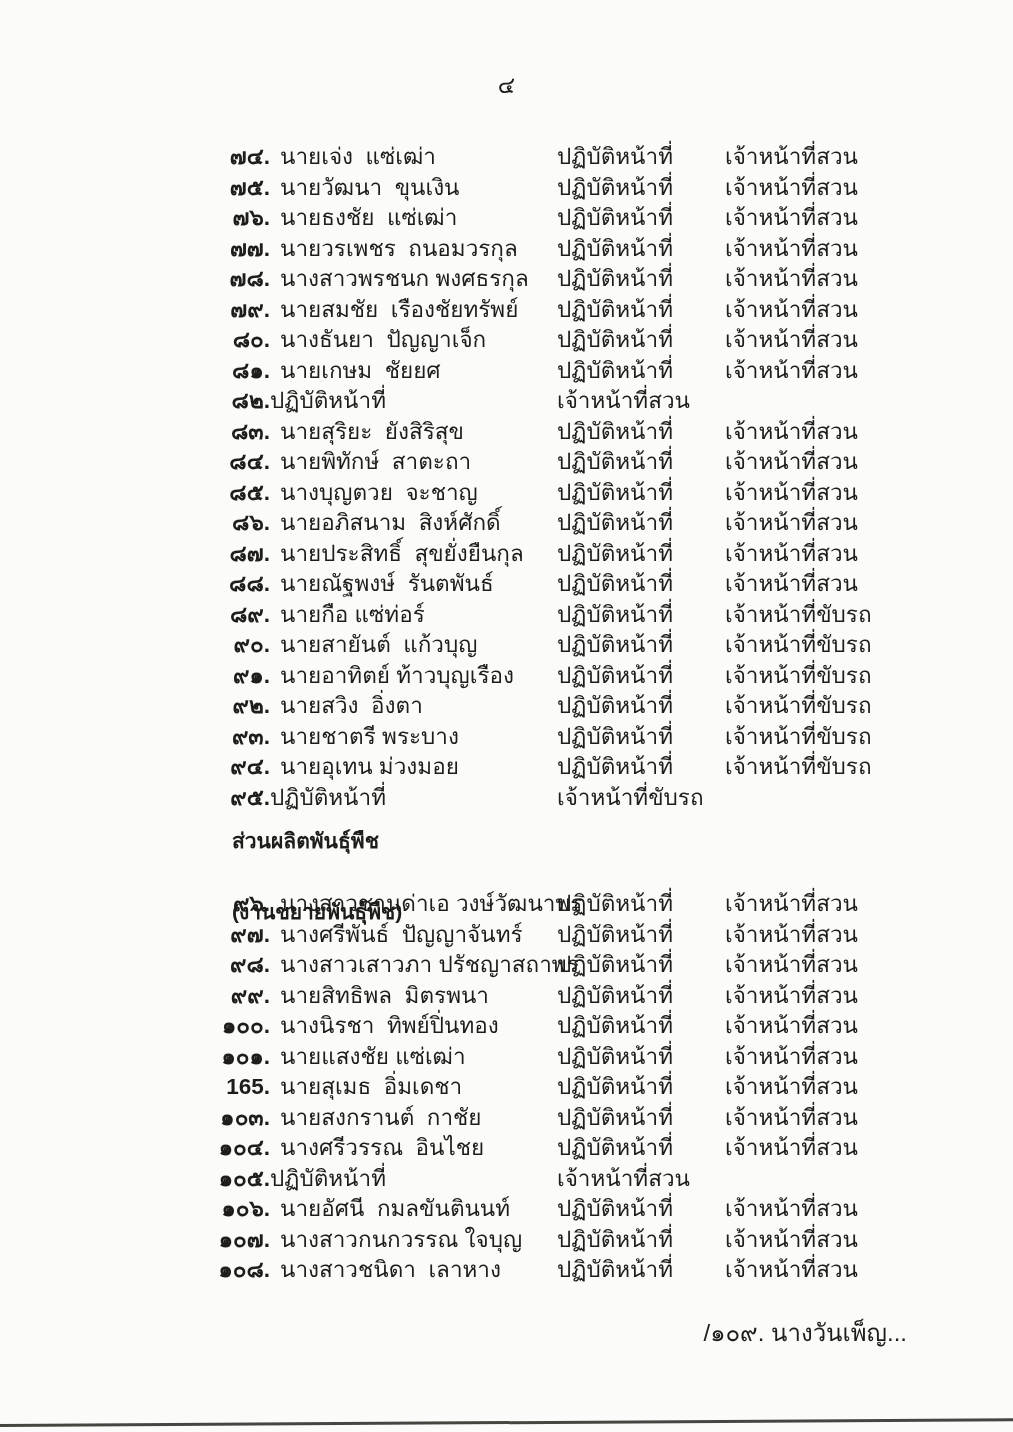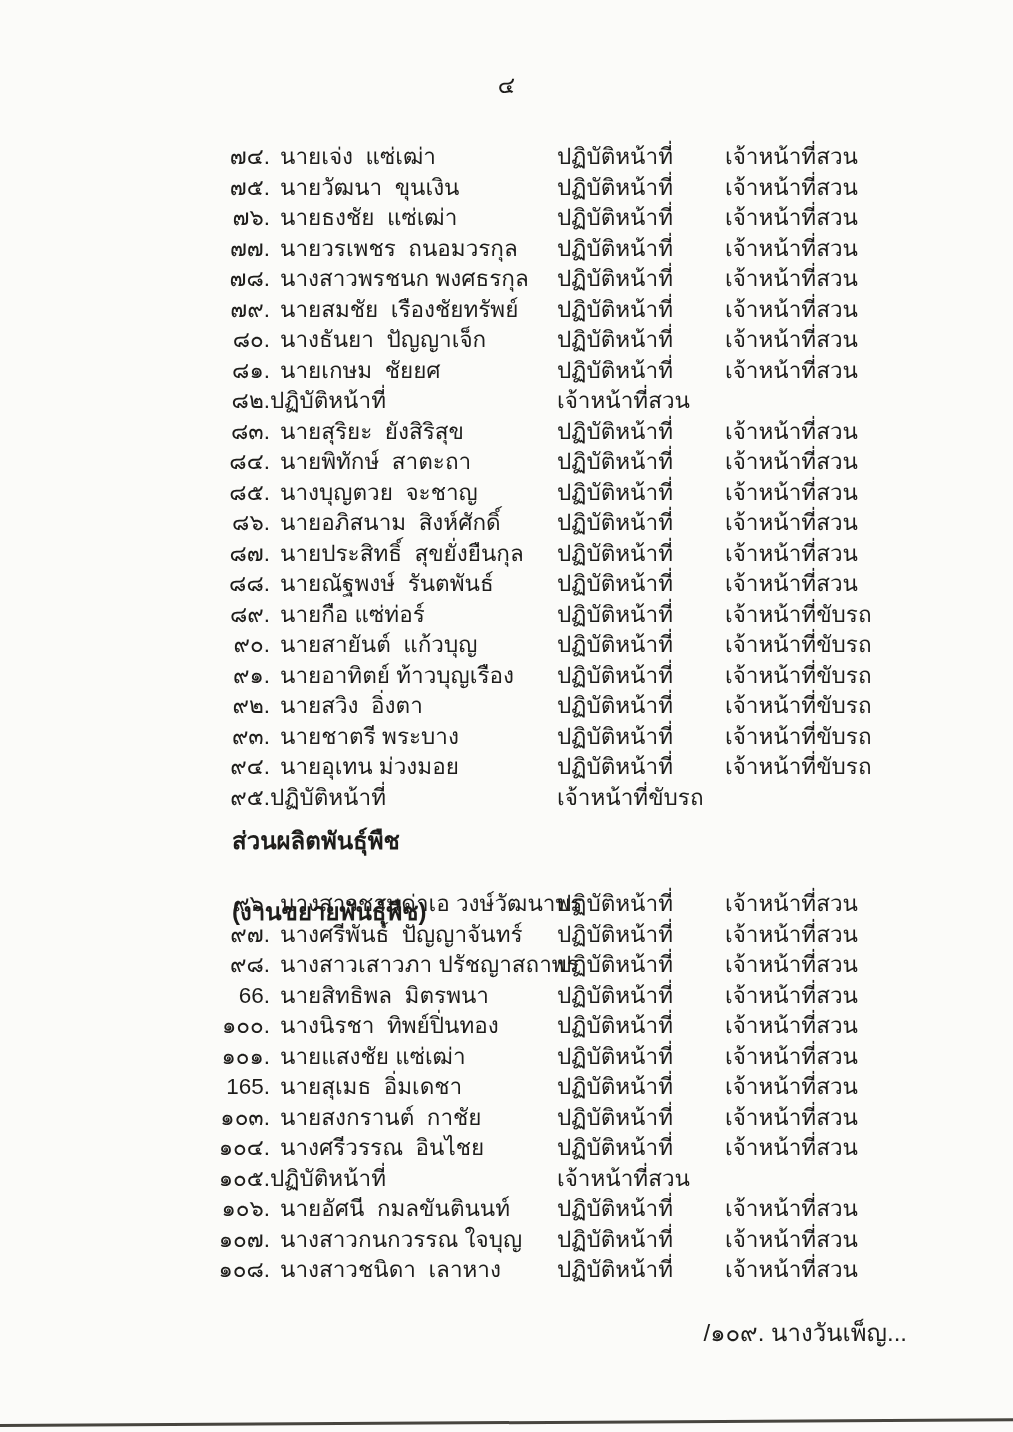--- a/index.html
+++ b/index.html
@@ -37,27 +37,27 @@
   .group-2 { top: 889px; }
   .row {
     display: grid;
     grid-template-columns: 78px 287px 168px auto;
     height: 30.5px;
     line-height: 30.5px;
     font-size: 22.5px;
     white-space: pre;
   }
   .cell { display: block; overflow: visible; }
-  .cell.no { text-align: right; }
+  .cell.no { text-align: right; font-weight: bold; }
   .cell.name { padding-left: 10px; }
   .section-header {
     position: absolute;
     left: 232px;
     top: 826px;
-    font-size: 24px;
+    font-size: 21px;
     line-height: 30.5px;
   }
   .section-title { font-weight: bold; }
   .section-subtitle { font-weight: bold; margin-top: 40px; }
   .continuation {
     position: absolute;
     top: 1318px;
     right: 106px;
     font-size: 24px;
     line-height: 30px;
@@ -110,21 +110,21 @@
   <div class="section-header">
     <div class="section-title">ส่วนผลิตพันธุ์พืช</div>
     <div class="section-subtitle">(งานขยายพันธุ์พืช)</div>
   </div>
 
   <div class="group group-2">
     <div class="rows">
         <div class="row"><span class="cell no">๙๖.</span><span class="cell name">นางสาวชานด่าเอ วงษ์วัฒนาพร</span><span class="cell duty">ปฏิบัติหน้าที่</span><span class="cell pos">เจ้าหน้าที่สวน</span></div>
         <div class="row"><span class="cell no">๙๗.</span><span class="cell name">นางศรีพันธ์  ปัญญาจันทร์</span><span class="cell duty">ปฏิบัติหน้าที่</span><span class="cell pos">เจ้าหน้าที่สวน</span></div>
         <div class="row"><span class="cell no">๙๘.</span><span class="cell name">นางสาวเสาวภา ปรัชญาสถาพร</span><span class="cell duty">ปฏิบัติหน้าที่</span><span class="cell pos">เจ้าหน้าที่สวน</span></div>
-        <div class="row"><span class="cell no">66.</span><span class="cell name">นายสิทธิพล  มิตรพนา</span><span class="cell duty">ปฏิบัติหน้าที่</span><span class="cell pos">เจ้าหน้าที่สวน</span></div>
+        <div class="row"><span class="cell no">๙๙.</span><span class="cell name">นายสิทธิพล  มิตรพนา</span><span class="cell duty">ปฏิบัติหน้าที่</span><span class="cell pos">เจ้าหน้าที่สวน</span></div>
         <div class="row"><span class="cell no">๑๐๐.</span><span class="cell name">นางนิรชา  ทิพย์ปิ่นทอง</span><span class="cell duty">ปฏิบัติหน้าที่</span><span class="cell pos">เจ้าหน้าที่สวน</span></div>
         <div class="row"><span class="cell no">๑๐๑.</span><span class="cell name">นายแสงชัย แซ่เฒ่า</span><span class="cell duty">ปฏิบัติหน้าที่</span><span class="cell pos">เจ้าหน้าที่สวน</span></div>
         <div class="row"><span class="cell no">165.</span><span class="cell name">นายสุเมธ  อิ่มเดชา</span><span class="cell duty">ปฏิบัติหน้าที่</span><span class="cell pos">เจ้าหน้าที่สวน</span></div>
         <div class="row"><span class="cell no">๑๐๓.</span><span class="cell name">นายสงกรานต์  กาชัย</span><span class="cell duty">ปฏิบัติหน้าที่</span><span class="cell pos">เจ้าหน้าที่สวน</span></div>
         <div class="row"><span class="cell no">๑๐๔.</span><span class="cell name">นางศรีวรรณ  อินไชย</span><span class="cell duty">ปฏิบัติหน้าที่</span><span class="cell pos">เจ้าหน้าที่สวน</span></div>
         <div class="row"><span class="cell no">๑๐๕.</span><span class="cell duty">ปฏิบัติหน้าที่</span><span class="cell pos">เจ้าหน้าที่สวน</span></div>
         <div class="row"><span class="cell no">๑๐๖.</span><span class="cell name">นายอัศนี  กมลขันตินนท์</span><span class="cell duty">ปฏิบัติหน้าที่</span><span class="cell pos">เจ้าหน้าที่สวน</span></div>
         <div class="row"><span class="cell no">๑๐๗.</span><span class="cell name">นางสาวกนกวรรณ ใจบุญ</span><span class="cell duty">ปฏิบัติหน้าที่</span><span class="cell pos">เจ้าหน้าที่สวน</span></div>
         <div class="row"><span class="cell no">๑๐๘.</span><span class="cell name">นางสาวชนิดา  เลาหาง</span><span class="cell duty">ปฏิบัติหน้าที่</span><span class="cell pos">เจ้าหน้าที่สวน</span></div>
       </div>

